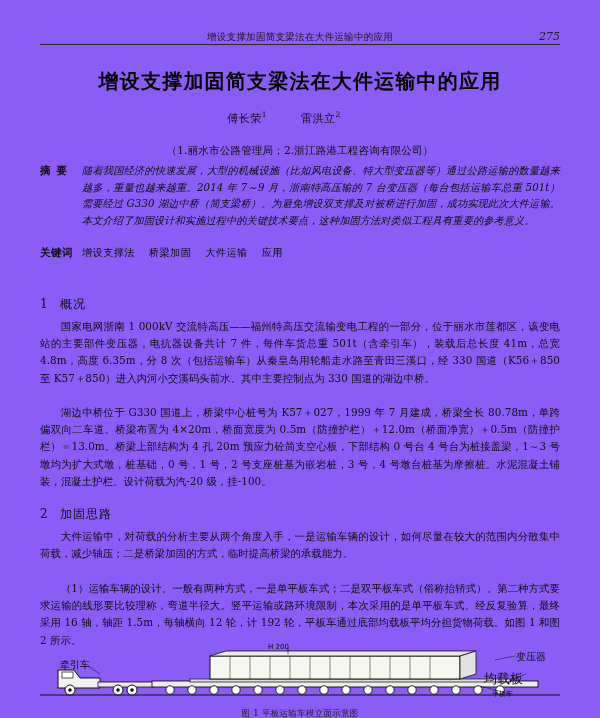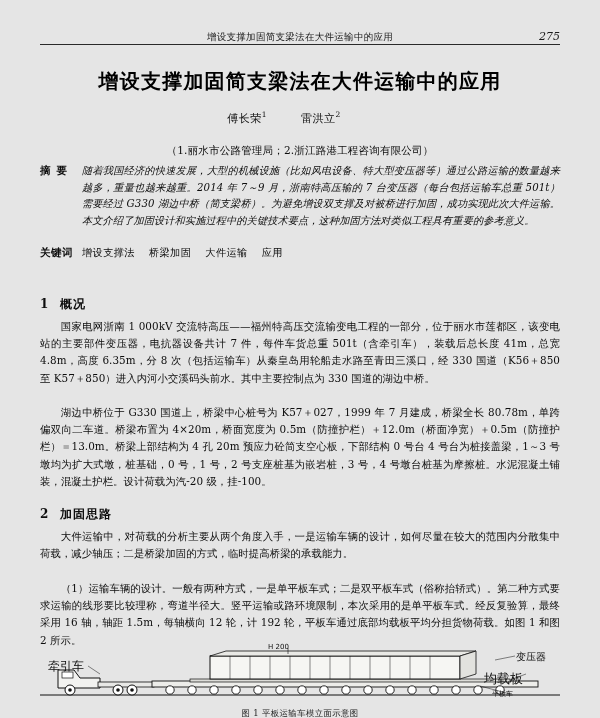--- a/index.html
+++ b/index.html
@@ -13,21 +13,21 @@
     font-family: "DejaVu Serif", "Liberation Serif", serif;
     color: #0d0d0d;
     position: relative;
     overflow: hidden;
   }
   .page {
     position: absolute;
     left: 0; top: 0;
     width: 600px;
     height: 718px;
-    background: #e5e5e5;
+    background: #8b5cf6;
   }
   
   .runhead {
     position: absolute;
     left: 40px;
     top: 22px;
     width: 520px;
     height: 22px;
     display: flex;
     align-items: flex-end;
@@ -140,21 +140,21 @@
     font-size: 10.2px;
     letter-spacing: 0.4px;
   }
   .kw-body span { margin-right: 14px; }
   
   .sec-head {
     position: absolute;
     left: 40px;
     width: 520px;
     font-size: 12px;
-    font-weight: bold;
+    font-weight: normal;
     letter-spacing: 1px;
   }
   .sec-head .num {
     display: inline-block;
     width: 20px;
   }
   .para {
     position: absolute;
     left: 40px;
     width: 520px;
@@ -302,20 +302,20 @@
       </g>
 
       <line x1="455" y1="12" x2="475" y2="8" stroke="#111" stroke-width="0.5"></line>
       <line x1="60" y1="26" x2="48" y2="18" stroke="#111" stroke-width="0.5"></line>
       <line x1="470" y1="32" x2="486" y2="26" stroke="#111" stroke-width="0.5"></line>
       <line x1="440" y1="38" x2="470" y2="46" stroke="#111" stroke-width="0.5"></line>
     </svg>
 
     <div style="position:absolute;left:228px;top:-5px;font-size:7px;font-family:'DejaVu Sans','Liberation Sans',sans-serif;">H 200</div>
     <div style="position:absolute;left:432px;top:2px;font-size:10px;padding-left:44px;">变压器</div>
-    <div style="position:absolute;left:8px;top:10px;font-size:12px;">牵引车</div>
+    <div style="position:absolute;left:20px;top:10px;font-size:10px;">牵引车</div>
     <div style="position:absolute;left:444px;top:22px;font-size:13px;">均载板</div>
     <div style="position:absolute;left:452px;top:41px;font-size:7px;">平板车</div>
 
     <div class="fig-cap">图 1  平板运输车模立面示意图</div>
   </div>
 
 </div>
 
 </body></html>

